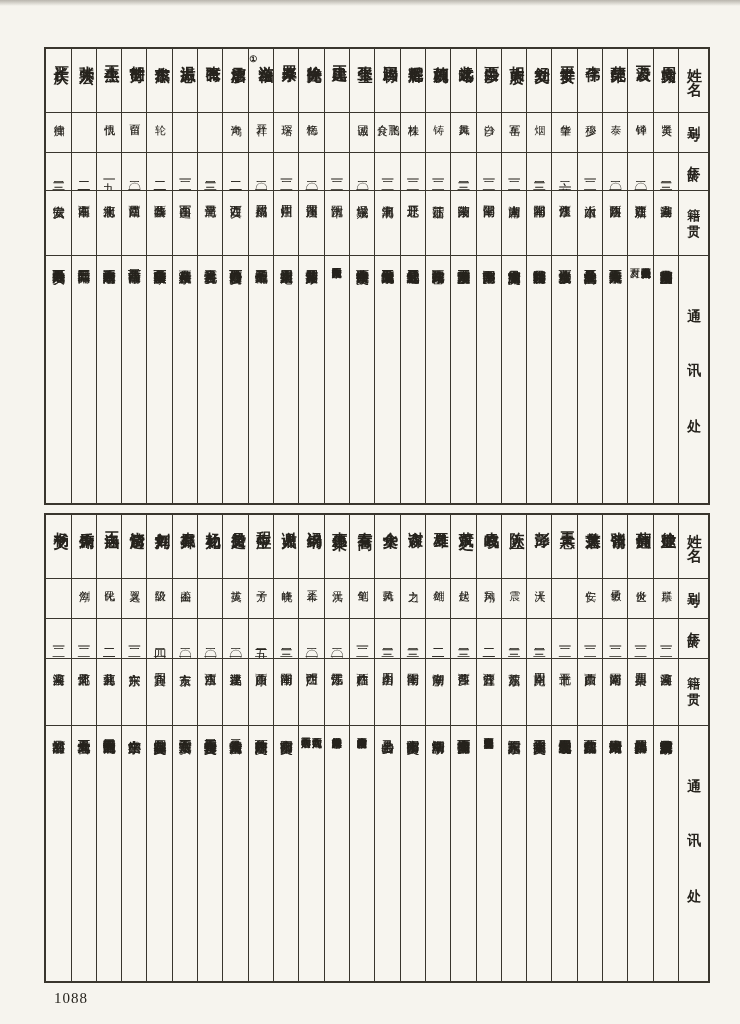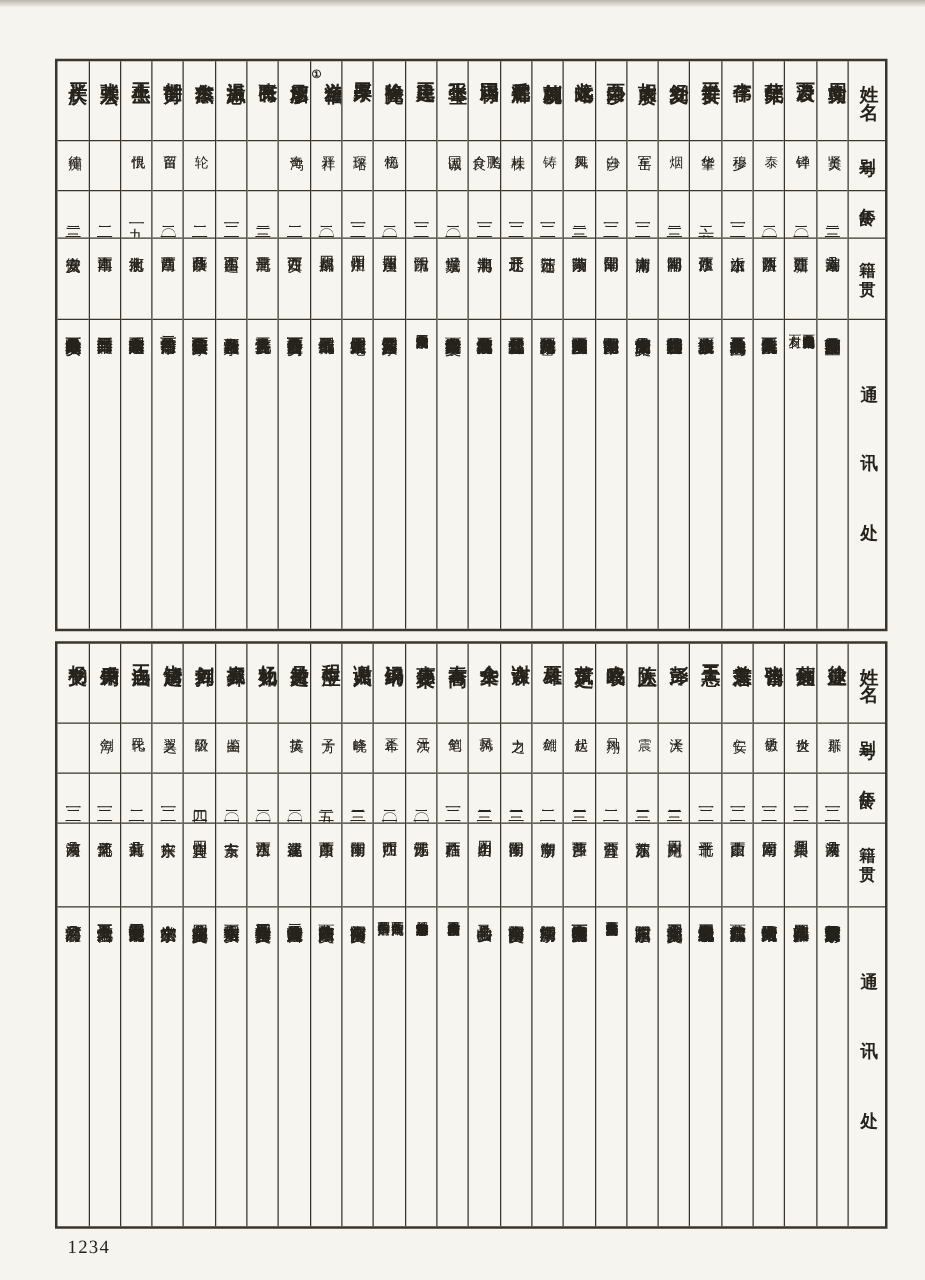--- a/index.html
+++ b/index.html
@@ -586,14 +586,14 @@
       <span class="nm">杨书文</span>
           <span class="mk"></span>
     </div>
     <div class="cell alias"></div>
     <div class="cell age">二一</div>
     <div class="cell native">河南浚县</div>
     <div class="cell addr">河南浚县邰村</div>
   </div>
     </div>
 
-  <div class="pageno">1234</div>
+  <div class="pageno">1088</div>
 </div>
 
 </body></html>

